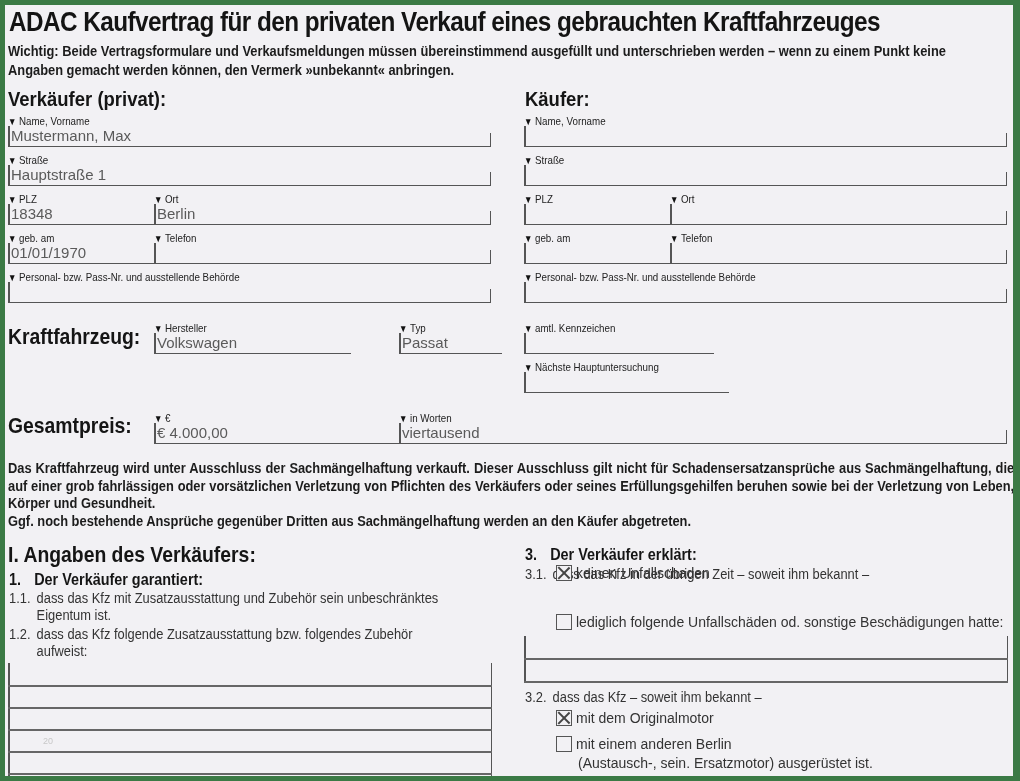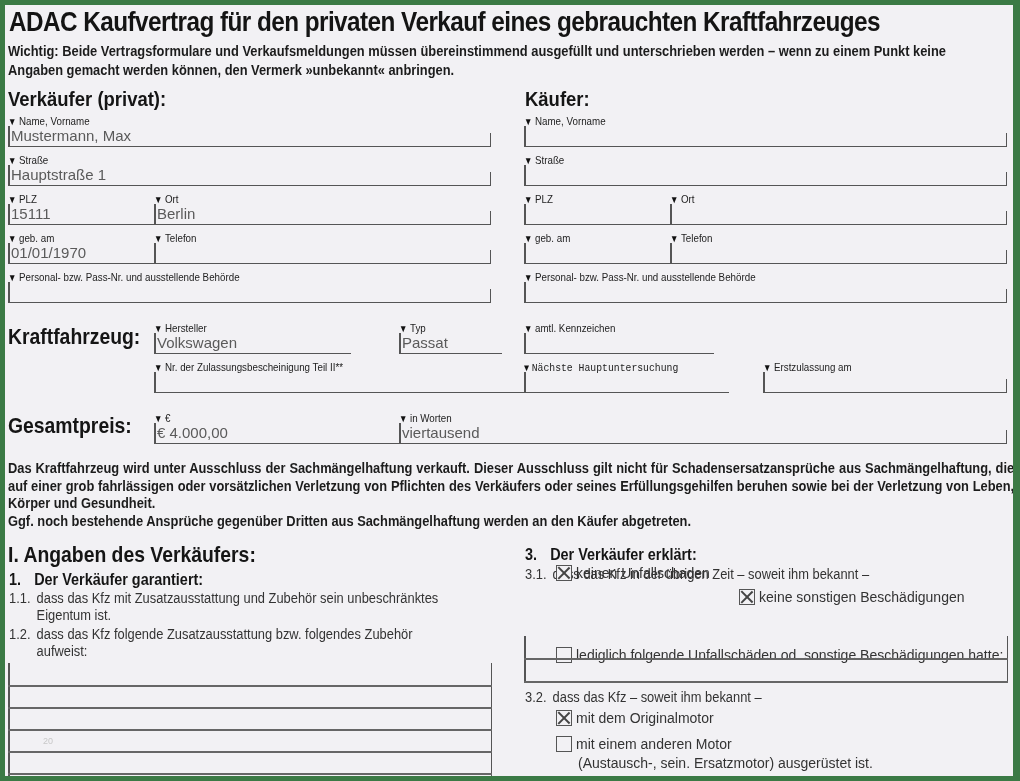--- a/index.html
+++ b/index.html
@@ -88,21 +88,21 @@
   </div>
   <div class="field" style="left:3px; top:149px; width:483px;">
     <span class="tick-l"></span>
       <span class="tick-r"></span>
     <span class="lbl"><span class="tri">▼</span><span>Straße</span></span>
     <span class="val">Hauptstraße 1</span>
   </div>
   <div class="field" style="left:3px; top:188px; width:146px;">
     <span class="tick-l"></span>
     <span class="lbl"><span class="tri">▼</span><span>PLZ</span></span>
-    <span class="val">15111</span>
+    <span class="val">18348</span>
   </div>
   <div class="field" style="left:149px; top:188px; width:337px;">
     <span class="tick-l"></span>
       <span class="tick-r"></span>
     <span class="lbl"><span class="tri">▼</span><span>Ort</span></span>
     <span class="val">Berlin</span>
   </div>
   <div class="field" style="left:3px; top:227px; width:146px;">
     <span class="tick-l"></span>
     <span class="lbl"><span class="tri">▼</span><span>geb. am</span></span>
@@ -175,34 +175,23 @@
     <span class="tick-l"></span>
     <span class="lbl"><span class="tri">▼</span><span>Typ</span></span>
     <span class="val">Passat</span>
   </div>
   <div class="field" style="left:519px; top:317px; width:190px;">
     <span class="tick-l"></span>
     <span class="lbl"><span class="tri">▼</span><span>amtl. Kennzeichen</span></span>
     <span class="val"></span>
   </div>
 
-  <div class="field" style="left:149px; top:356px; width:370px;">
-    <span class="tick-l"></span>
-    <span class="lbl"><span class="tri">▼</span><span>Nr. der Zulassungsbescheinigung Teil II**</span></span>
-    <span class="val"></span>
-  </div>
-  <div class="field" style="left:519px; top:356px; width:205px;font-family:Liberation Mono, monospace;">
+  <div class="field" style="left:519px; top:356px; width:205px;">
     <span class="tick-l"></span>
     <span class="lbl"><span class="tri">▼</span><span>Nächste Hauptuntersuchung</span></span>
-    <span class="val"></span>
-  </div>
-  <div class="field" style="left:758px; top:356px; width:244px;">
-    <span class="tick-l"></span>
-      <span class="tick-r"></span>
-    <span class="lbl"><span class="tri">▼</span><span>Erstzulassung am</span></span>
     <span class="val"></span>
   </div>
 
   <div class="abs section-head" style="left:3px; top:408px; font-size:22px;">Gesamtpreis:</div>
 
   <div class="field" style="left:149px; top:407px; width:245px;">
     <span class="tick-l"></span>
     <span class="lbl"><span class="tri">▼</span><span>€</span></span>
     <span class="val">€ 4.000,00</span>
   </div>
@@ -247,42 +236,38 @@
     <span class="num">3.</span><span>Der Verkäufer erklärt:</span>
   </div>
   <div class="abs item" style="left:520px; top:561px;">
     <span class="num">3.1.</span><span>dass das Kfz in der übrigen Zeit – soweit ihm bekannt –</span>
   </div>
 
   <div class="abs cb-row" style="left:551px; top:560px;">
     <span class="cb checked"></span>
     <span>keinen Unfallschaden</span>
   </div>
-  <div class="abs cb-row" style="left:734px; top:584px;">
-    <span class="cb checked"></span>
-    <span>keine sonstigen Beschädigungen</span>
-  </div>
-  <div class="abs cb-row" style="left:551px; top:642px;">
+  <div class="abs cb-row" style="left:551px; top:609px;">
     <span class="cb"></span>
     <span>lediglich folgende Unfallschäden od. sonstige Beschädigungen hatte:</span>
   </div>
 
   <div class="abs" style="left:519px; top:631px; width:484px; height:47px;">
     <div class="vline" style="left:0; top:0; height:47px;"></div>
     <div class="vline" style="right:0; top:0; height:47px;"></div>
     <div class="hline" style="left:0; top:22px; width:484px;"></div>
     <div class="hline" style="left:0; top:45px; width:484px;"></div>
   </div>
 
   <div class="abs item" style="left:520px; top:684px;">
     <span class="num">3.2.</span><span>dass das Kfz – soweit ihm bekannt –</span>
   </div>
   <div class="abs cb-row" style="left:551px; top:705px;">
     <span class="cb checked"></span>
     <span>mit dem Originalmotor</span>
   </div>
   <div class="abs cb-row" style="left:551px; top:731px;">
     <span class="cb"></span>
-    <span>mit einem anderen Motor</span>
+    <span>mit einem anderen Berlin</span>
   </div>
   <div class="abs" style="left:573px; top:750px; font-size:14px; color:#333; white-space:nowrap;">(Austausch-, sein. Ersatzmotor) ausgerüstet ist.</div>
 
 </div>
 
 </body></html>

